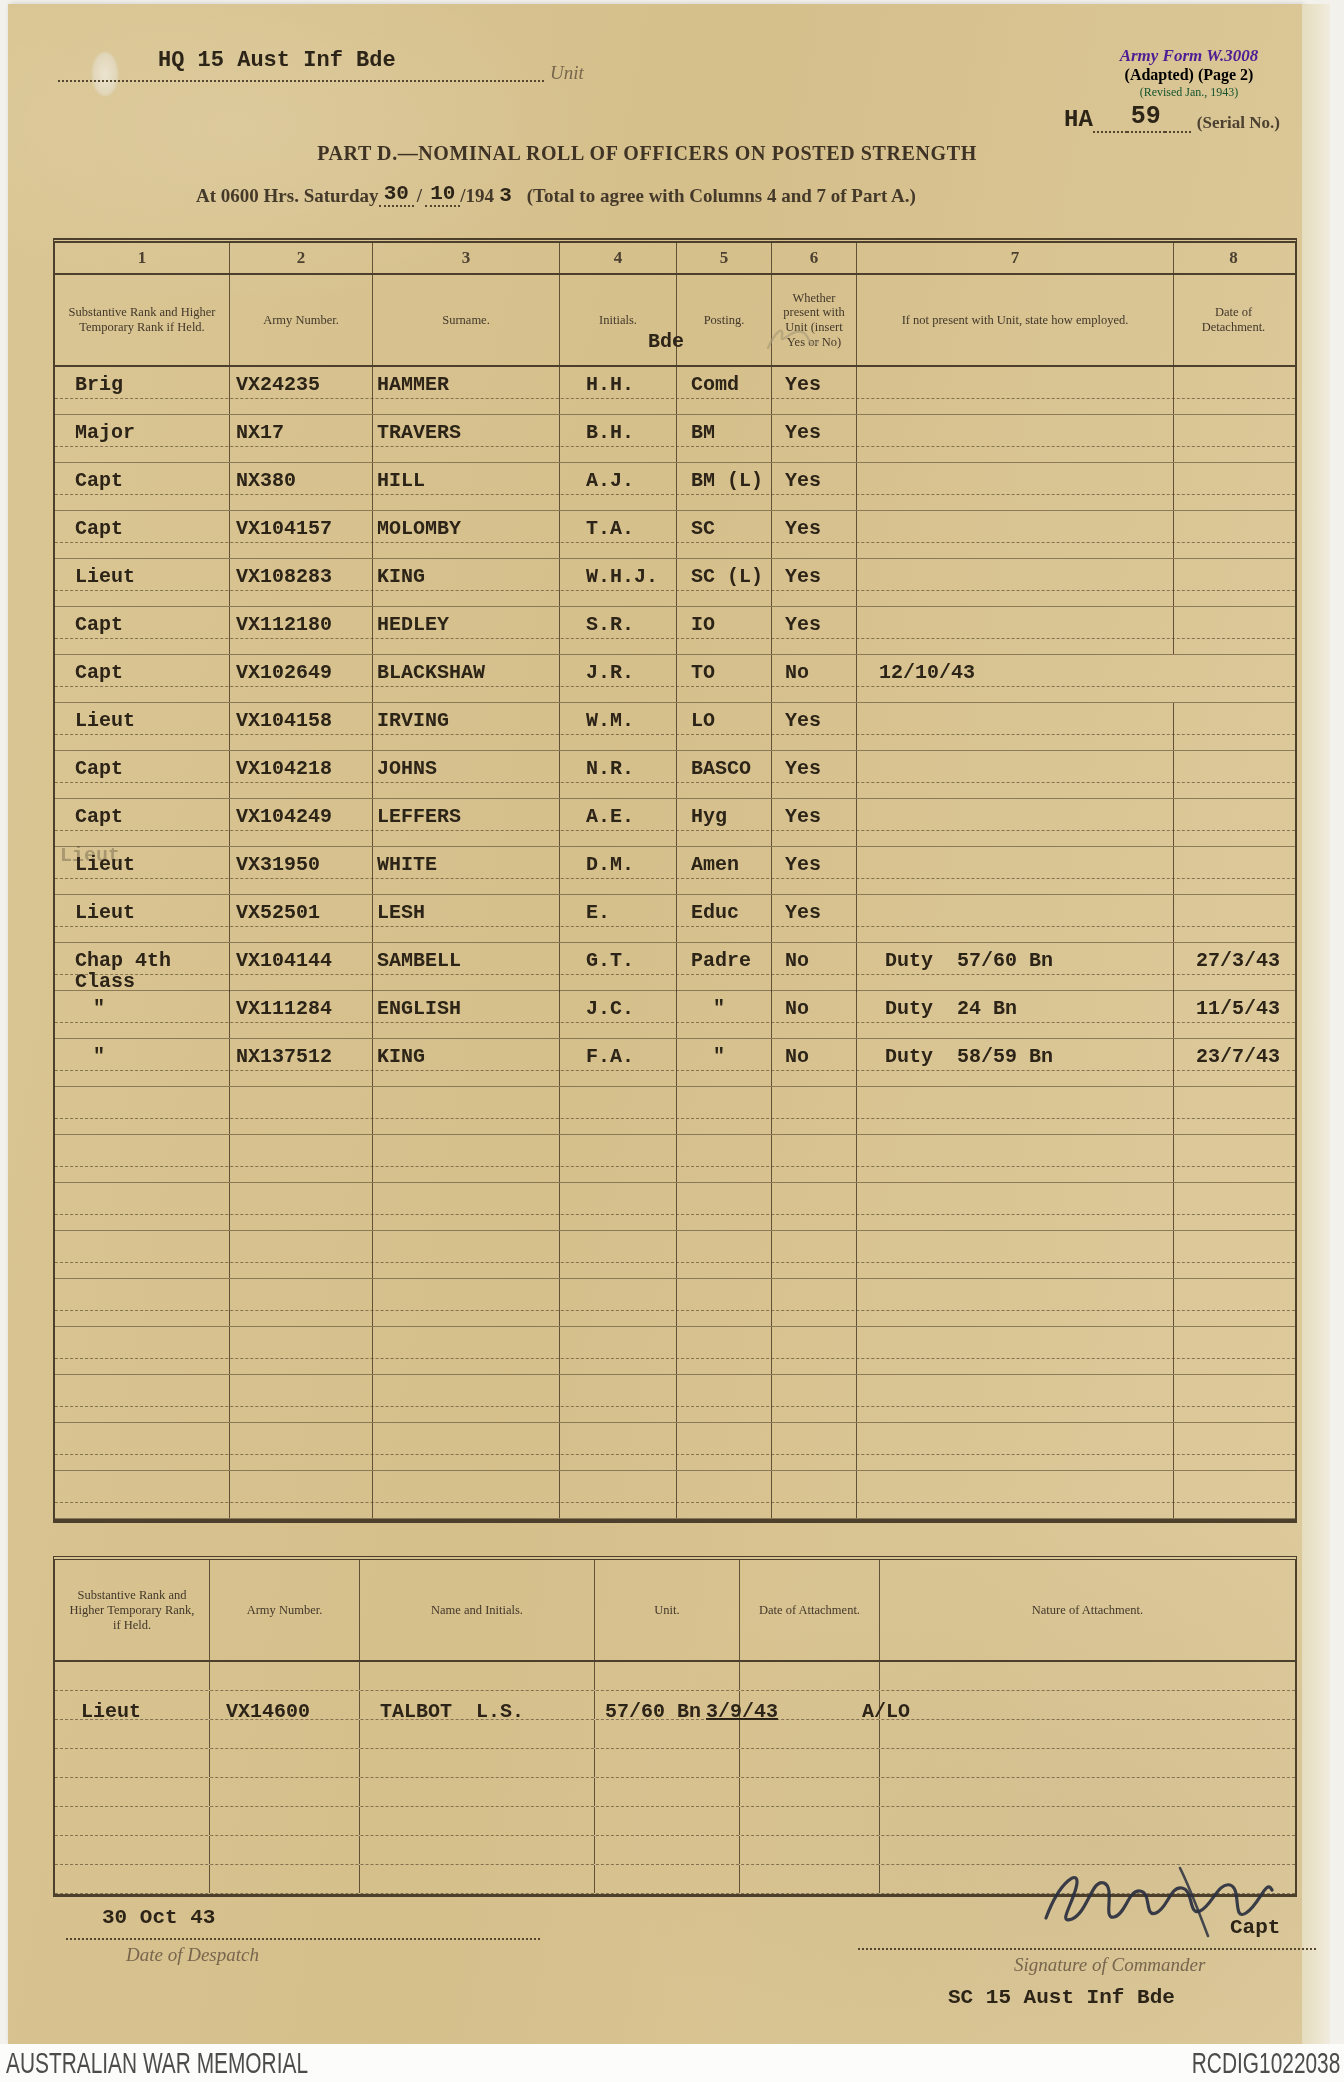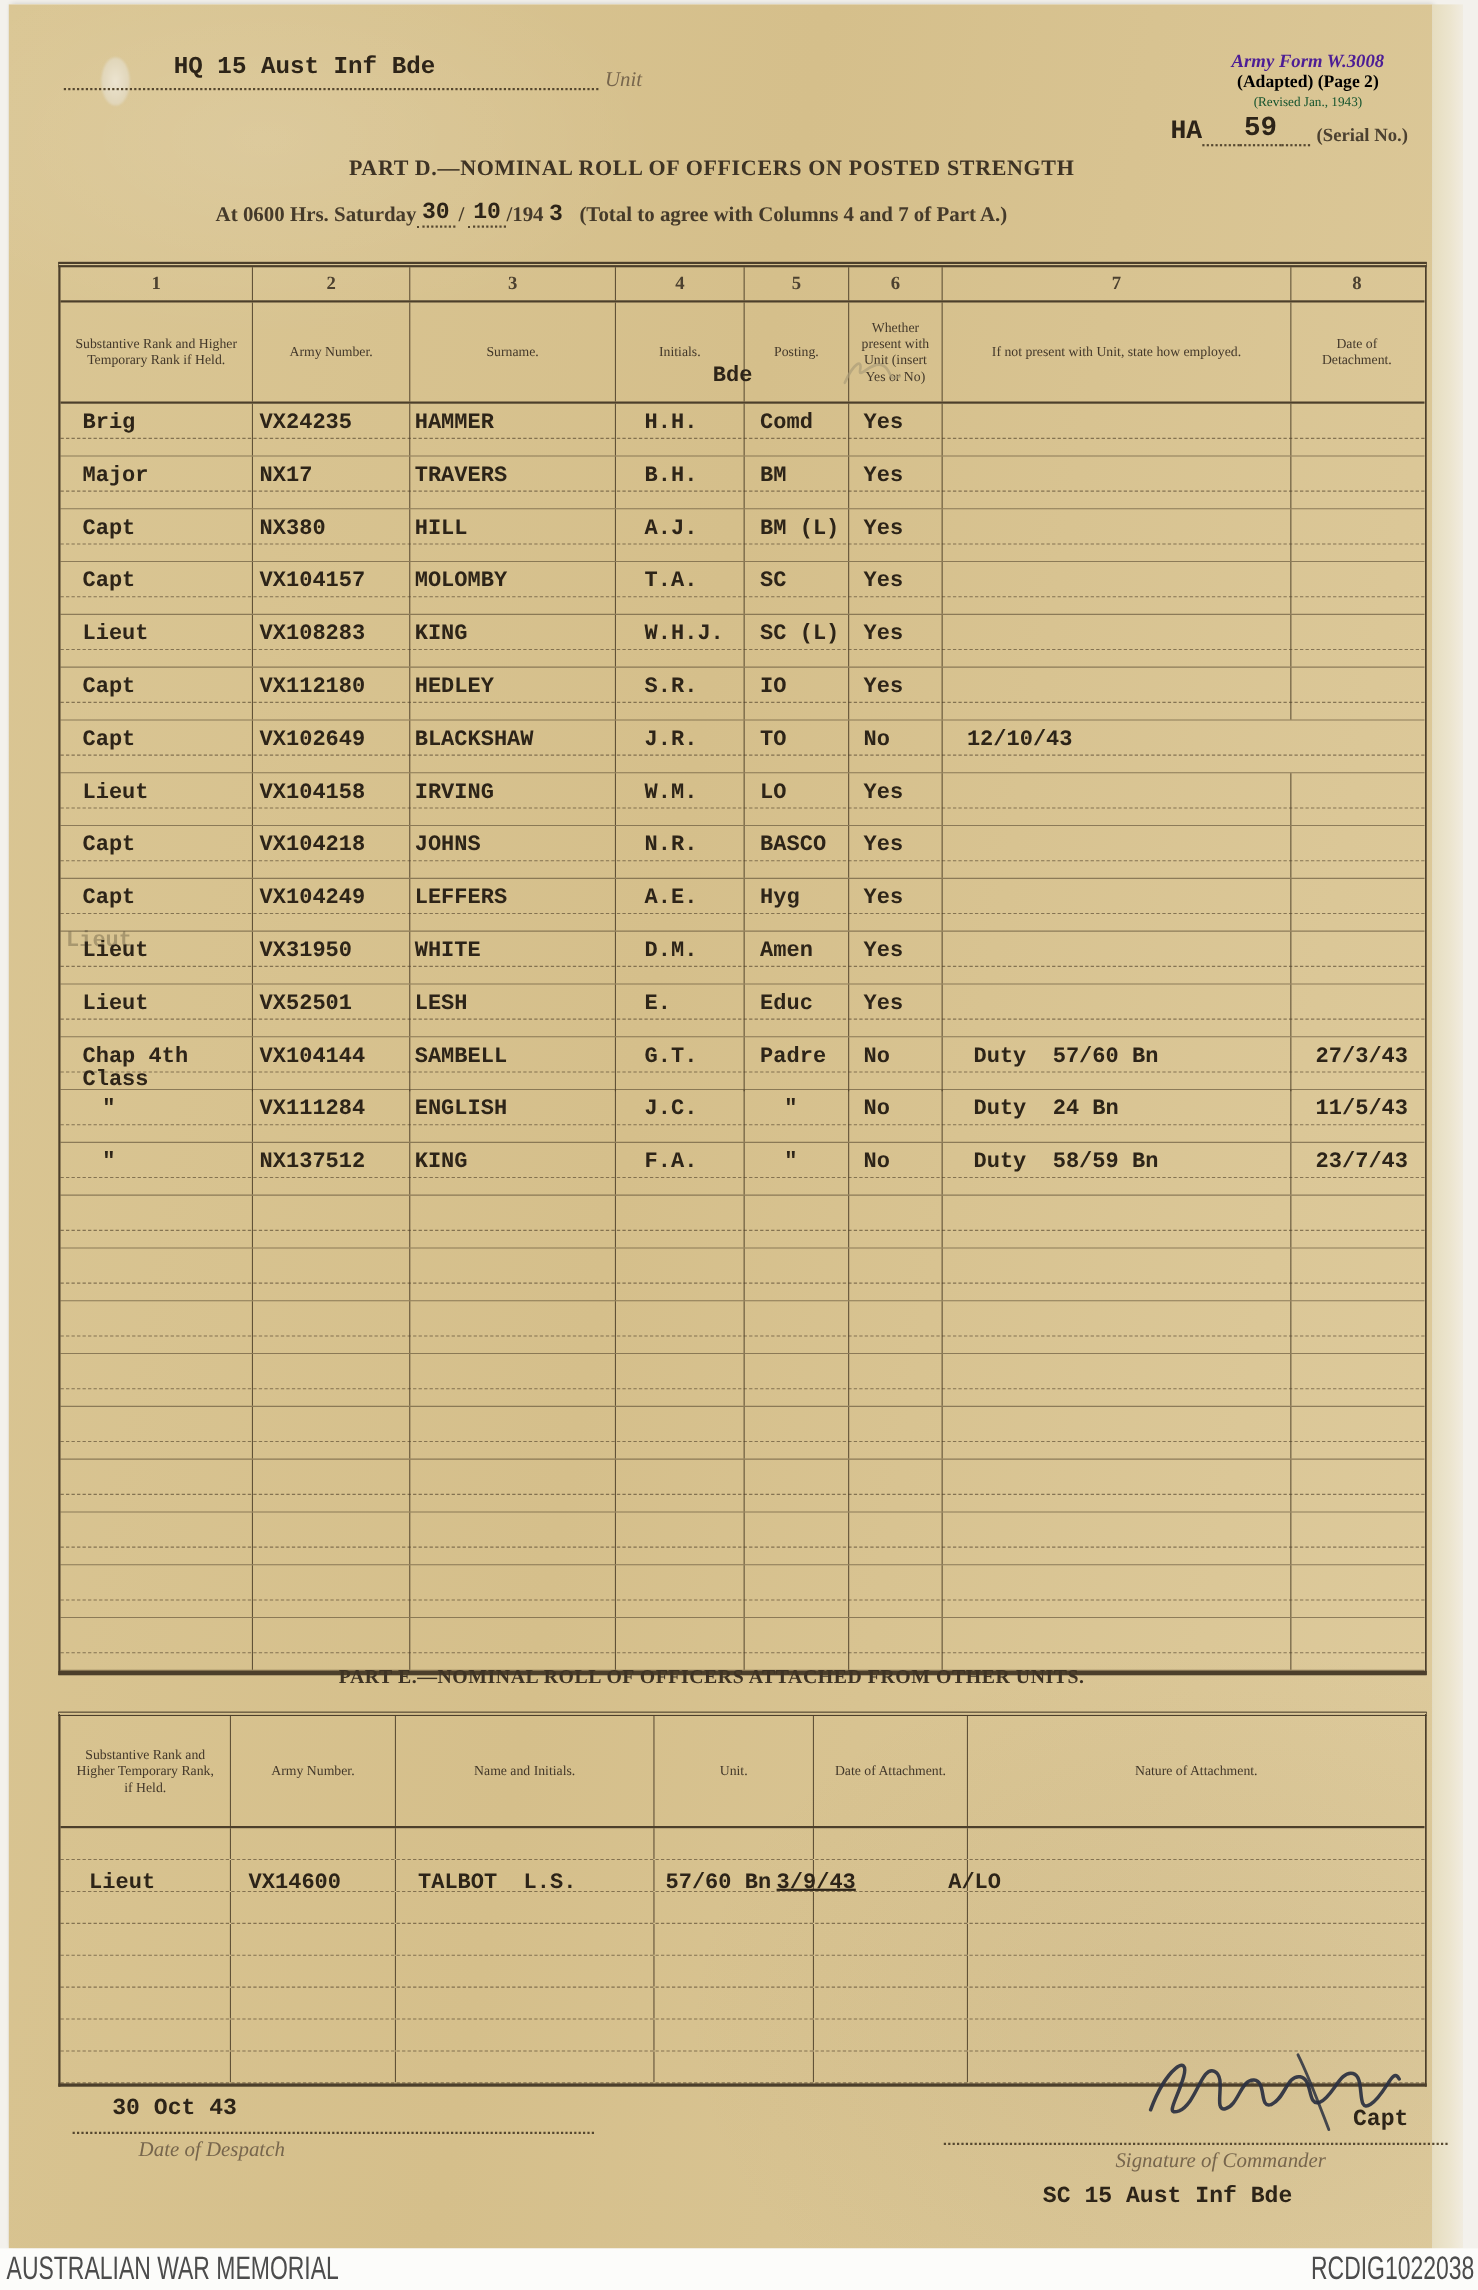--- a/index.html
+++ b/index.html
@@ -400,21 +400,20 @@
         <div class="cell"></div>
         <div class="cell"></div>
       </div>
     </div>
   <div class="bde-overflow typed">Bde</div>
   <div class="ghost-rank typed ghost">Lieut</div>
   <svg class="pencil-mark" width="64" height="34" viewBox="0 0 64 34">
     <path d="M6,26 C14,8 22,4 20,14 C18,24 30,6 40,10 C50,14 44,26 56,20" fill="none" stroke="#aa9c78" stroke-width="2.4" stroke-linecap="round"></path>
   </svg>
 
-  <div class="parte-title">PART E.—NOMINAL ROLL OF OFFICERS ATTACHED FROM OTHER UNITS.</div>
   <div class="parte">
     <div class="pe-grid pe-hdr" id="parte-header">
         <div class="cell">Substantive Rank and Higher Temporary Rank, if Held.</div>
         <div class="cell">Army Number.</div>
         <div class="cell">Name and Initials.</div>
         <div class="cell">Unit.</div>
         <div class="cell">Date of Attachment.</div>
         <div class="cell">Nature of Attachment.</div>
       </div>
     <div class="pe-body" id="parte-body">

